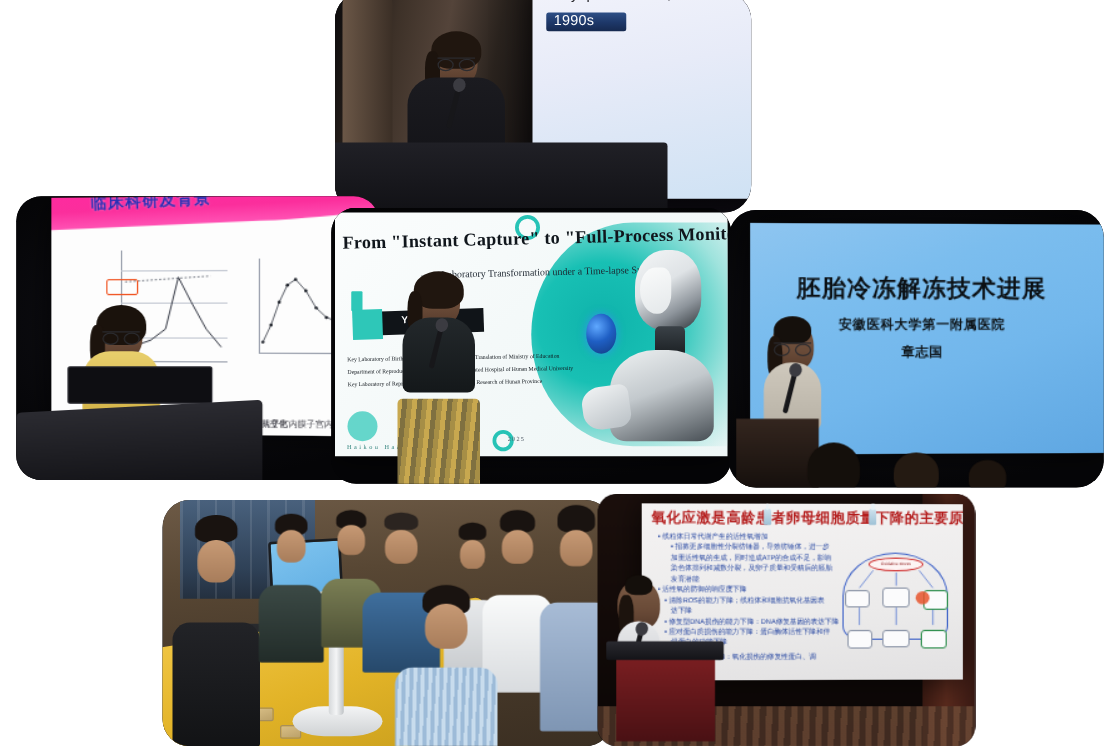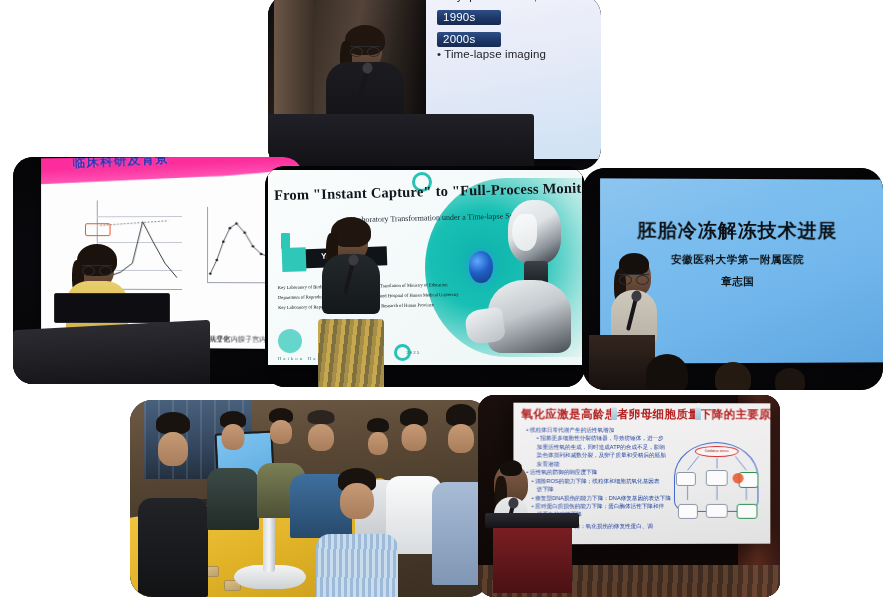--- a/index.html
+++ b/index.html
@@ -463,24 +463,20 @@
       <div class="hall"></div>
       <div class="topwall"></div>
 
       <div class="screen">
         <div class="tl">
           <div class="tl-row">
             <div class="tl-bullet">• Cryopreservation;</div>
           </div>
           <div class="tl-row">
             <div class="tl-chip">1990s</div>
-          </div>
-          <div class="tl-row">
-            <div class="tl-chip">2000s</div>
-            <div class="tl-bullet">• Time-lapse imaging</div>
           </div>
         </div>
       </div>
 
       <div class="sp-top">
         <div class="sp-head"></div>
         <div class="sp-hair"></div>
         <div class="sp-glasses"></div>
         <div class="sp-neck"></div>
         <div class="sp-body"></div>

